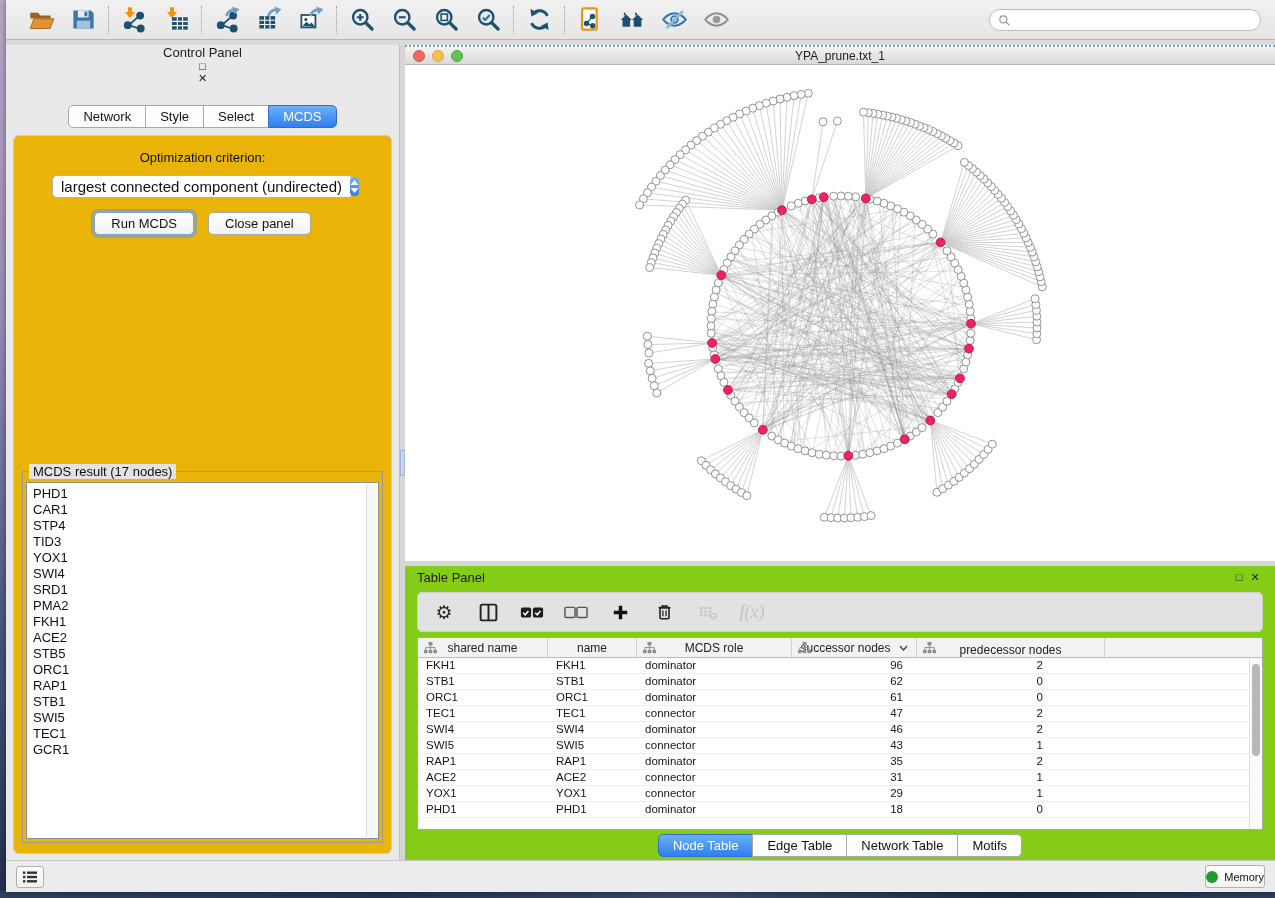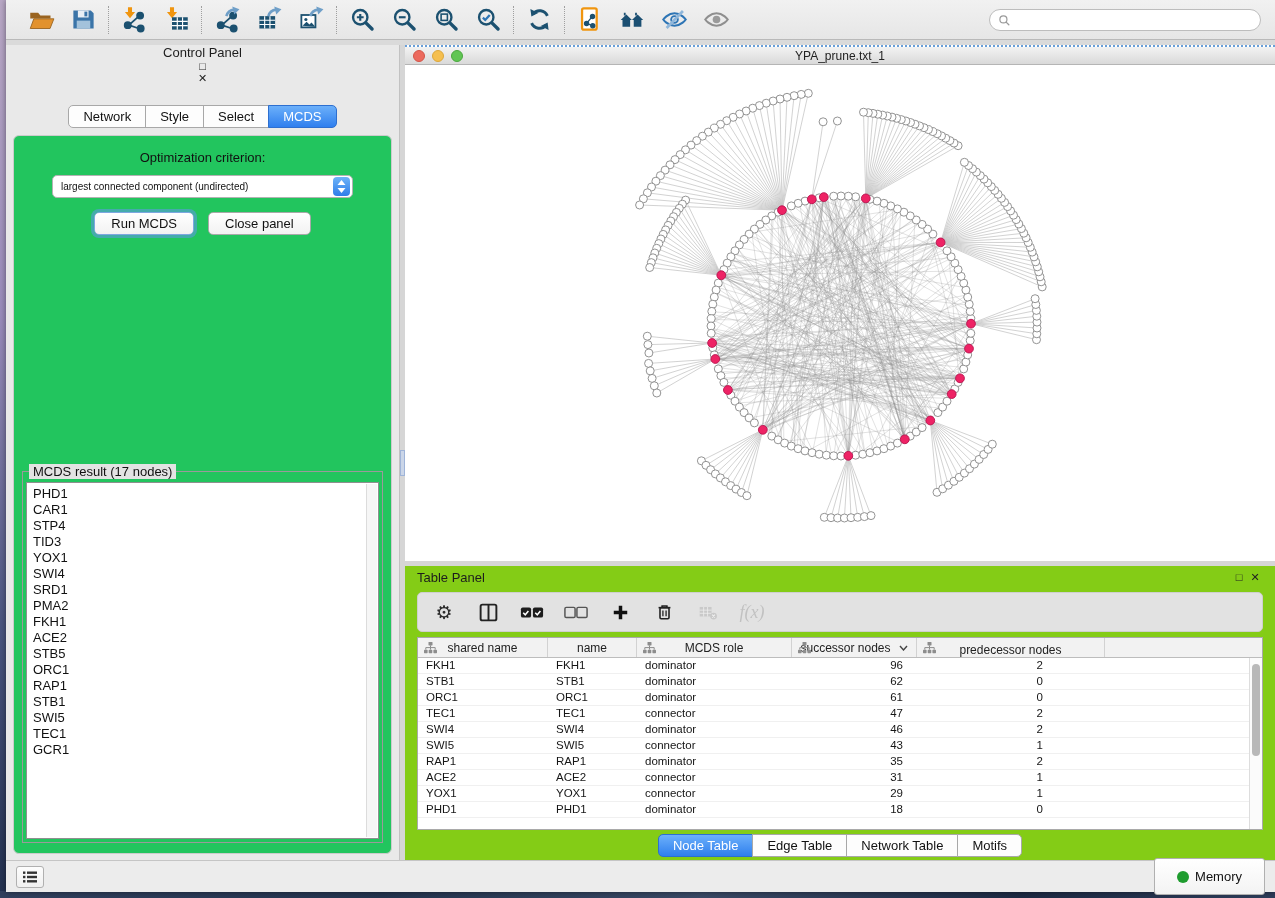--- a/index.html
+++ b/index.html
@@ -29,26 +29,26 @@
   .control-panel { width:394px; background:#e9e9e9; display:flex; flex-direction:column; border-right:1px solid #c2c2c2; }
   .cp-header { height:24px; display:flex; align-items:center; padding:0 10px; font-size:13px; color:#1d1d1d;flex-direction:column; }
   .cp-header .spacer, .tp-header .spacer { flex:1; }
   .win-btn { font-size:11px; color:#222; width:16px; text-align:center; cursor:default; font-weight:bold; }
   .cp-tabs { display:flex; justify-content:center; padding:4px 0 7px;margin-top:32px; }
   .seg-btn { font-size:13px; padding:3px 14px; background:#fdfdfd; border:1px solid #a8a8a8; margin-left:-1px;
     color:#111; cursor:default; }
   .seg-btn:first-child { border-radius:5px 0 0 5px; margin-left:0; }
   .seg-btn:last-child { border-radius:0 5px 5px 0; }
   .seg-btn.active { background:linear-gradient(#6cb0fa,#2f7fee); color:#fff; border-color:#2d6fd0; }
-  .cp-surface { flex:1; margin:0 7px 6px; background:#22c55e; border:1px solid #cccccc; border-radius:6px;
+  .cp-surface { flex:1; margin:0 7px 6px; background:#eab308; border:1px solid #cccccc; border-radius:6px;
     display:flex; flex-direction:column; padding:14px 8px 8px; min-height:0; }
   .opt-label { text-align:center; font-size:13px; color:#111; margin-bottom:10px; }
   .cy-select { margin:0 30px; height:23px; background:#fff; border:1px solid #b3b3b3; border-radius:5px;
     display:flex; align-items:center; position:relative; cursor:default; }
-  .cy-select .value { flex:1; font-size:10px; padding:0 8px; color:#111; white-space:nowrap; }
+  .cy-select .value { flex:1; font-size:15px; padding:0 8px; color:#111; white-space:nowrap; }
   .cy-select .stepper { width:17px; height:19px; margin-right:2px; border-radius:4px;
     background:linear-gradient(#6db3f8,#2e7de9); display:flex; flex-direction:column; align-items:center; justify-content:center; }
   .cy-select .stepper svg { display:block; }
   .btn-row { display:flex; justify-content:center; gap:14px; margin-top:14px; }
   .push-btn { font-size:13px; color:#111; background:linear-gradient(#ffffff,#f2f2f2); border:1px solid #a9a9a9;
     border-radius:5px; padding:3px 16px; cursor:default; }
   .push-btn.focused { box-shadow:0 0 0 3px rgba(97,150,237,.55); border-color:#7da7e0; }
   .cp-fill { flex:1; }
   .groupbox { position:relative; border:1px solid #9a9a9a; height:372px; margin:0 0 2px; padding:10px 3px 3px; }
   .groupbox .legend { position:absolute; top:-8px; left:6px; background:#e3e3e3; padding:0 4px; font-size:13px; color:#111; }
@@ -96,22 +96,22 @@
   .tp-vscroll { position:absolute; top:20px; right:0; bottom:0; width:13px; background:#fbfbfb; border-left:1px solid #ddd; }
   .tp-vscroll .thumb { position:absolute; top:6px; left:2px; width:8px; height:92px; background:#b8b8b8; border-radius:4px; }
   .tp-tabs { height:30px; display:flex; align-items:center; justify-content:center; }
 
   
   .statusbar { height:32px; background:#ececec; border-top:1px solid #c5c5c5; display:flex; align-items:center;
     padding:0 10px; flex:0 0 auto; }
   .status-left-btn { width:28px; height:22px; border:1px solid #b0b0b0; background:linear-gradient(#fdfdfd,#f0f0f0);
     border-radius:3px; display:flex; align-items:center; justify-content:center; cursor:default; }
   .statusbar .spacer { flex:1; }
-  .memory-btn { height:37px; border:1px solid #b0b0b0; background:linear-gradient(#ffffff,#f3f3f3); border-radius:3px;
-    display:flex; align-items:center; gap:6px; padding:0 22px; font-size:13px; color:#111; cursor:default; }
+  .memory-btn { height:23px; border:1px solid #b0b0b0; background:linear-gradient(#ffffff,#f3f3f3); border-radius:3px;
+    display:flex; align-items:center; gap:6px; padding:0 0; font-size:11px; color:#111; cursor:default; }
   .memory-dot { width:12px; height:12px; border-radius:50%; background:#1f9c2f; }
 </style>
 </head>
 <body>
 
 <div class="desktop">
   <div class="app">
 
     <div class="toolbar" id="toolbar">
       <div class="tb-group">

